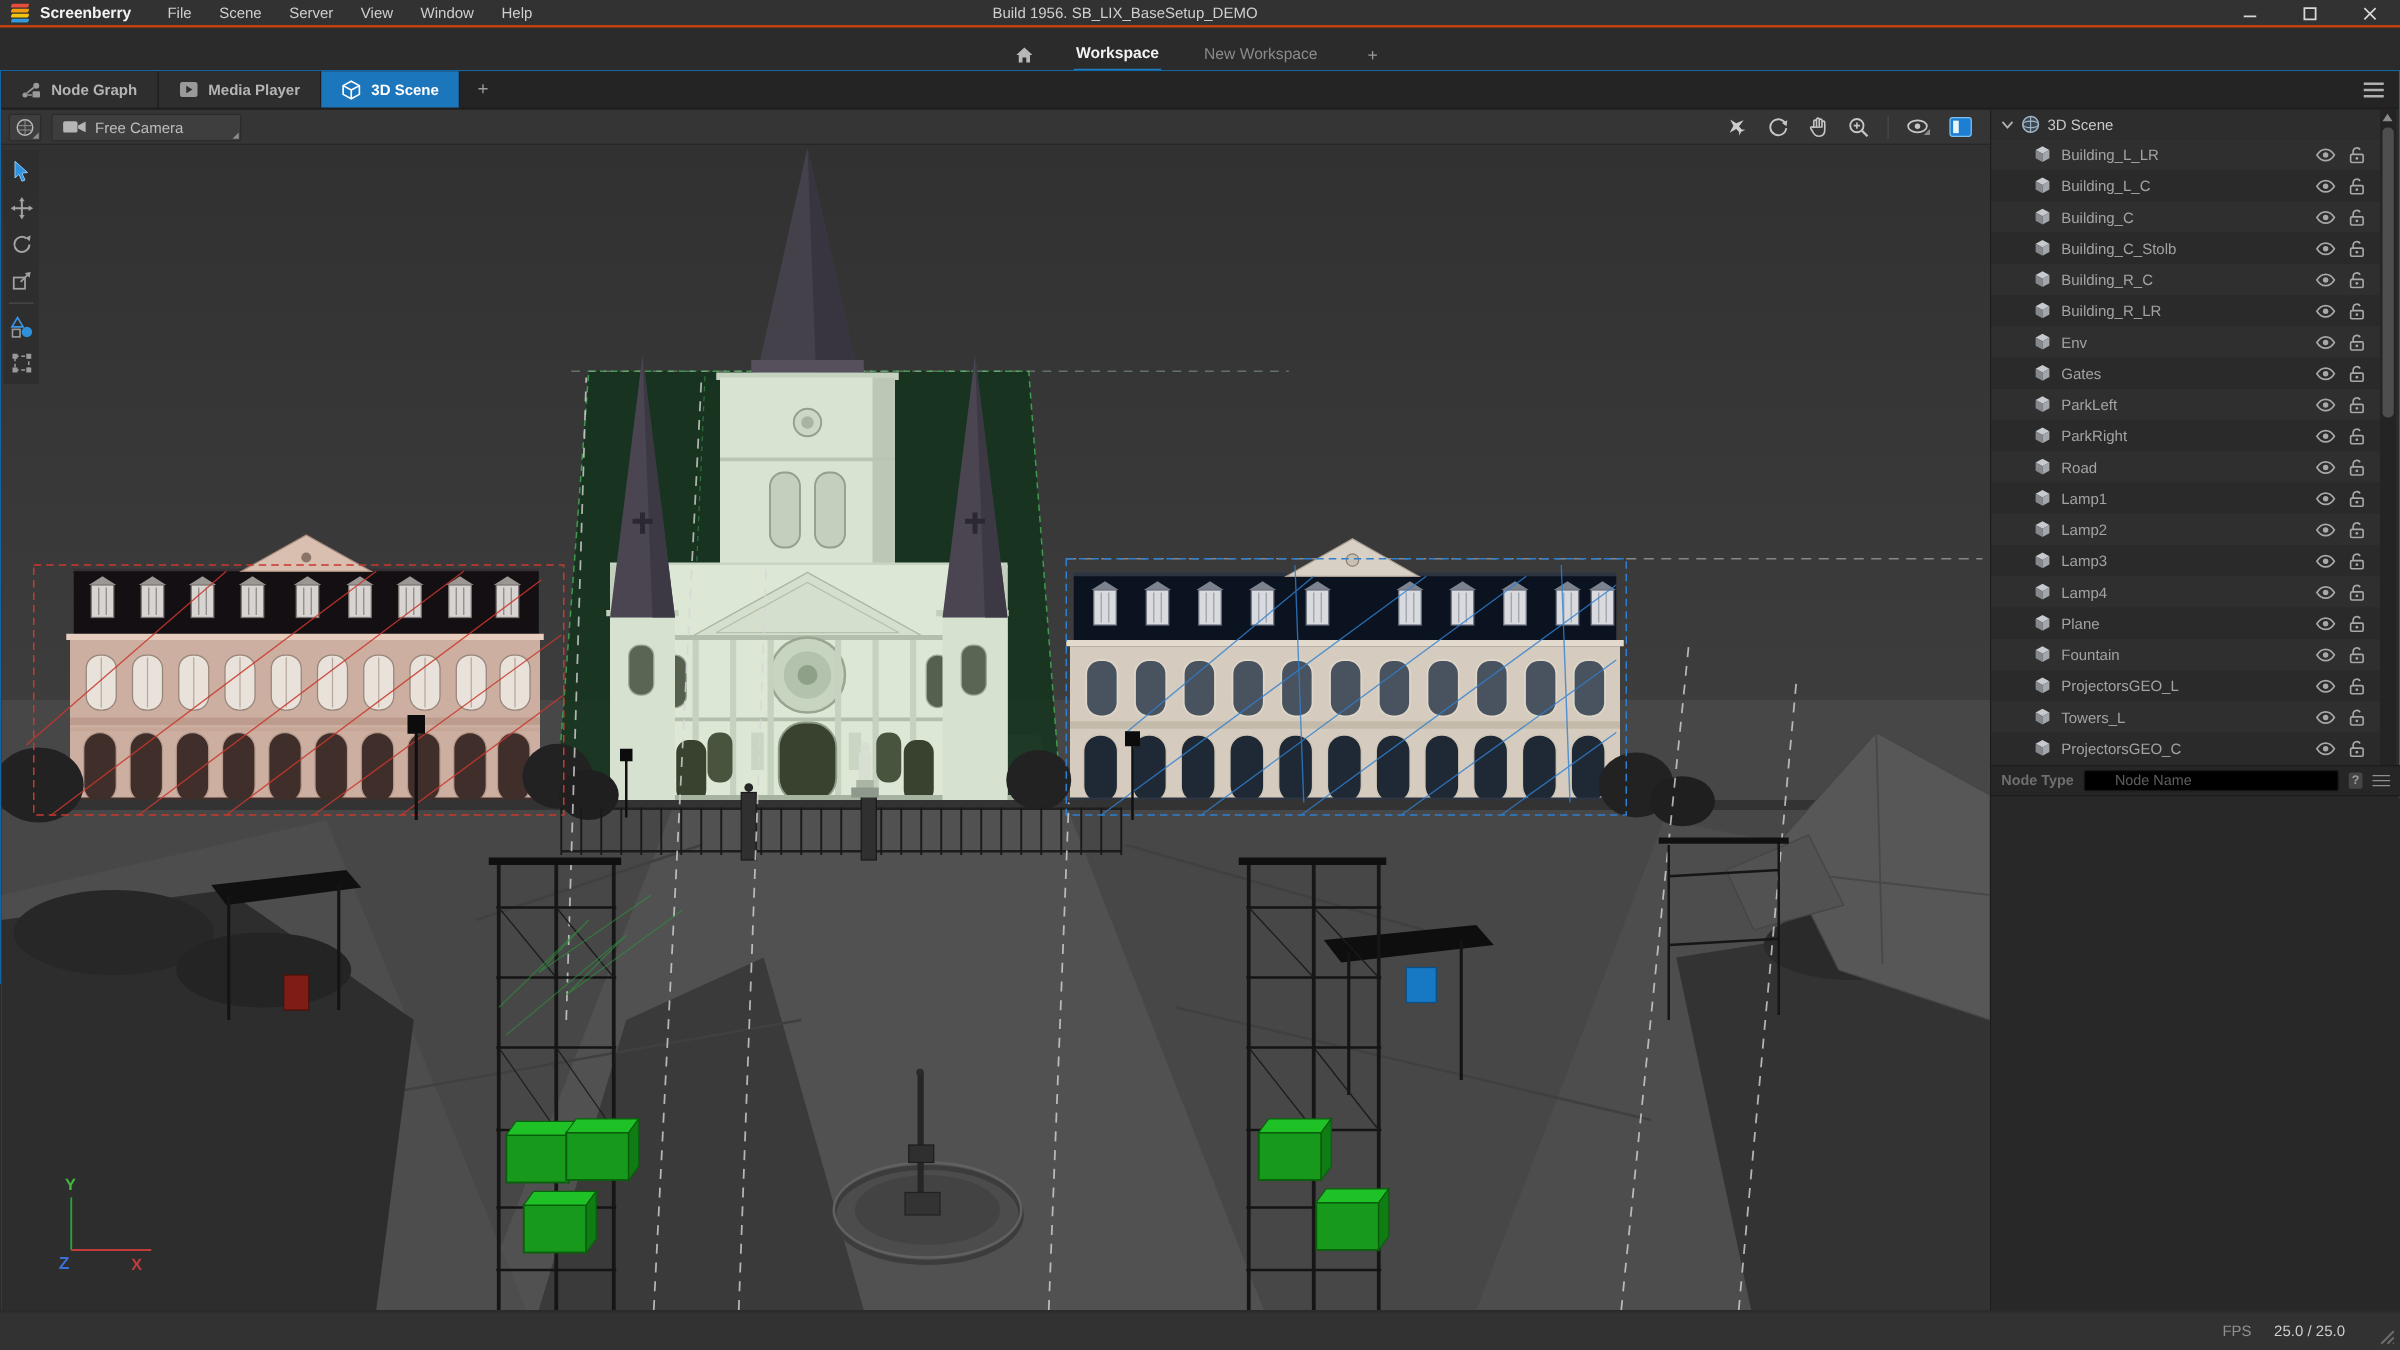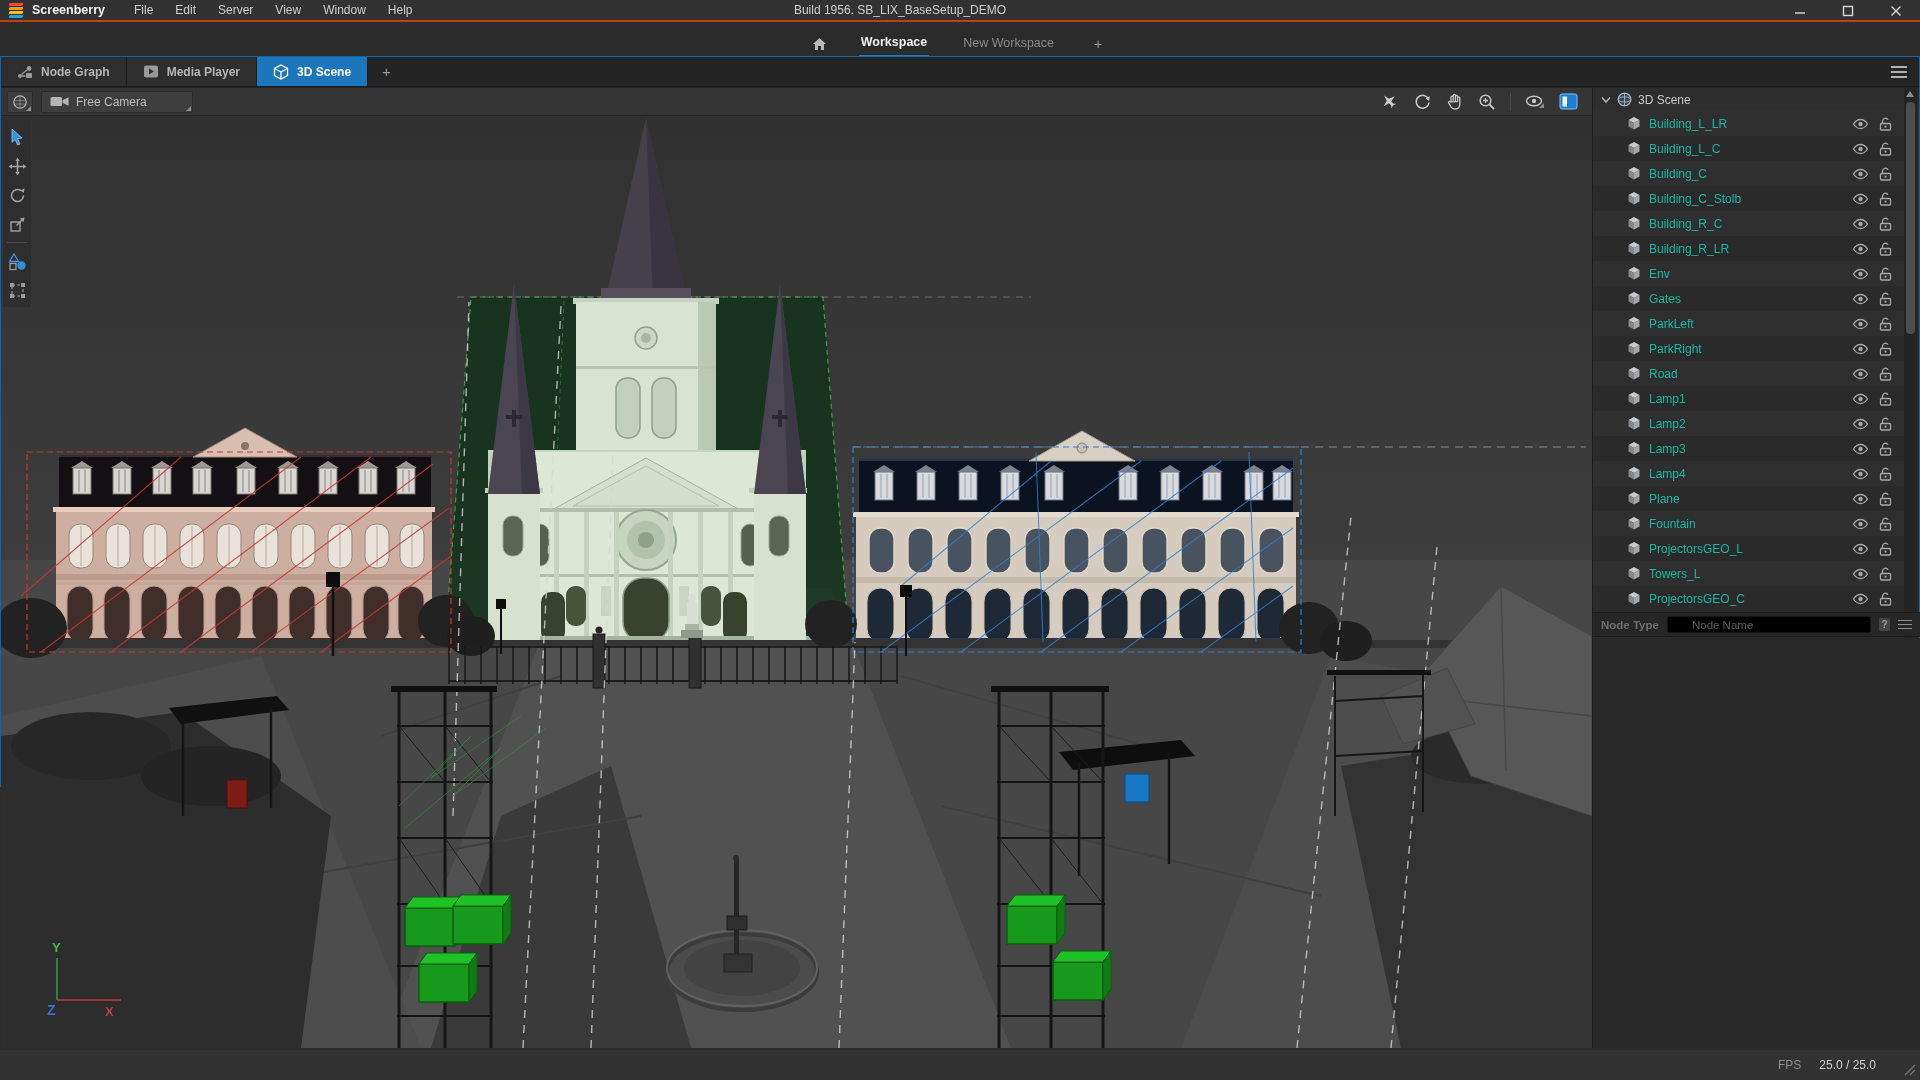--- a/index.html
+++ b/index.html
@@ -73,21 +73,21 @@
 
   .axis-gizmo { position:absolute; left:38px; bottom:28px; z-index:4; }
 
   
   .rightpanel { position:relative; width:327px; height:960px; background:#2b2b2b;
     border-left:1px solid #1c1c1c; }
   .tree { position:absolute; left:0; top:0; width:313px; }
   .tree-root { height:23px; display:flex; align-items:center; gap:6px; padding-left:8px;
     background:#2d2d2d; color:#c9c9c9; font-size:12px; }
   .tree-row { height:25px; display:flex; align-items:center; gap:8px; padding:0 14px 0 34px;
-    color:#14b8a6; font-size:12px; }
+    color:#a3a3a3; font-size:12px; }
   .tree-rows .tree-row:nth-child(odd){ background:#2f2f2f; }
   .tree-rows .tree-row:nth-child(even){ background:#2a2a2a; }
   .row-label { white-space:nowrap; }
   .row-actions { margin-left:auto; display:flex; align-items:center; gap:10px; }
 
   .panel-scrollbar { position:absolute; right:2px; top:0; width:13px; height:550px; background:#242424; }
   .sb-thumb { position:absolute; left:2px; top:14px; width:9px; height:232px; background:#4e4e4e; border-radius:4px; }
   .sb-arrow-up { position:absolute; left:2px; top:3px; width:0; height:0;
     border-left:4.5px solid transparent; border-right:4.5px solid transparent; border-bottom:6px solid #8a8a8a; }
   .sb-arrow-dn { position:absolute; left:2px; bottom:3px; width:0; height:0;
@@ -121,21 +121,21 @@
   <div class="titlebar">
     <span class="logo">
         <span class="l1"></span>
         <span class="l2"></span>
         <span class="l3"></span>
         <span class="l4"></span>
       </span>
     <span class="appname">Screenberry</span>
     <div class="menus">
       <span class="menu-item">File</span>
-      <span class="menu-item">Edit</span>
+      <span class="menu-item">Scene</span>
       <span class="menu-item">Server</span>
       <span class="menu-item">View</span>
       <span class="menu-item">Window</span>
       <span class="menu-item">Help</span>
     </div>
     <div class="win-title">Build 1956. SB_LIX_BaseSetup_DEMO</div>
     <div class="win-controls">
       <span class="win-btn">
           <svg width="12" height="12">
             <line x1="1" y1="8" x2="11" y2="8" stroke="#d8d8d8" stroke-width="1.4"></line>

